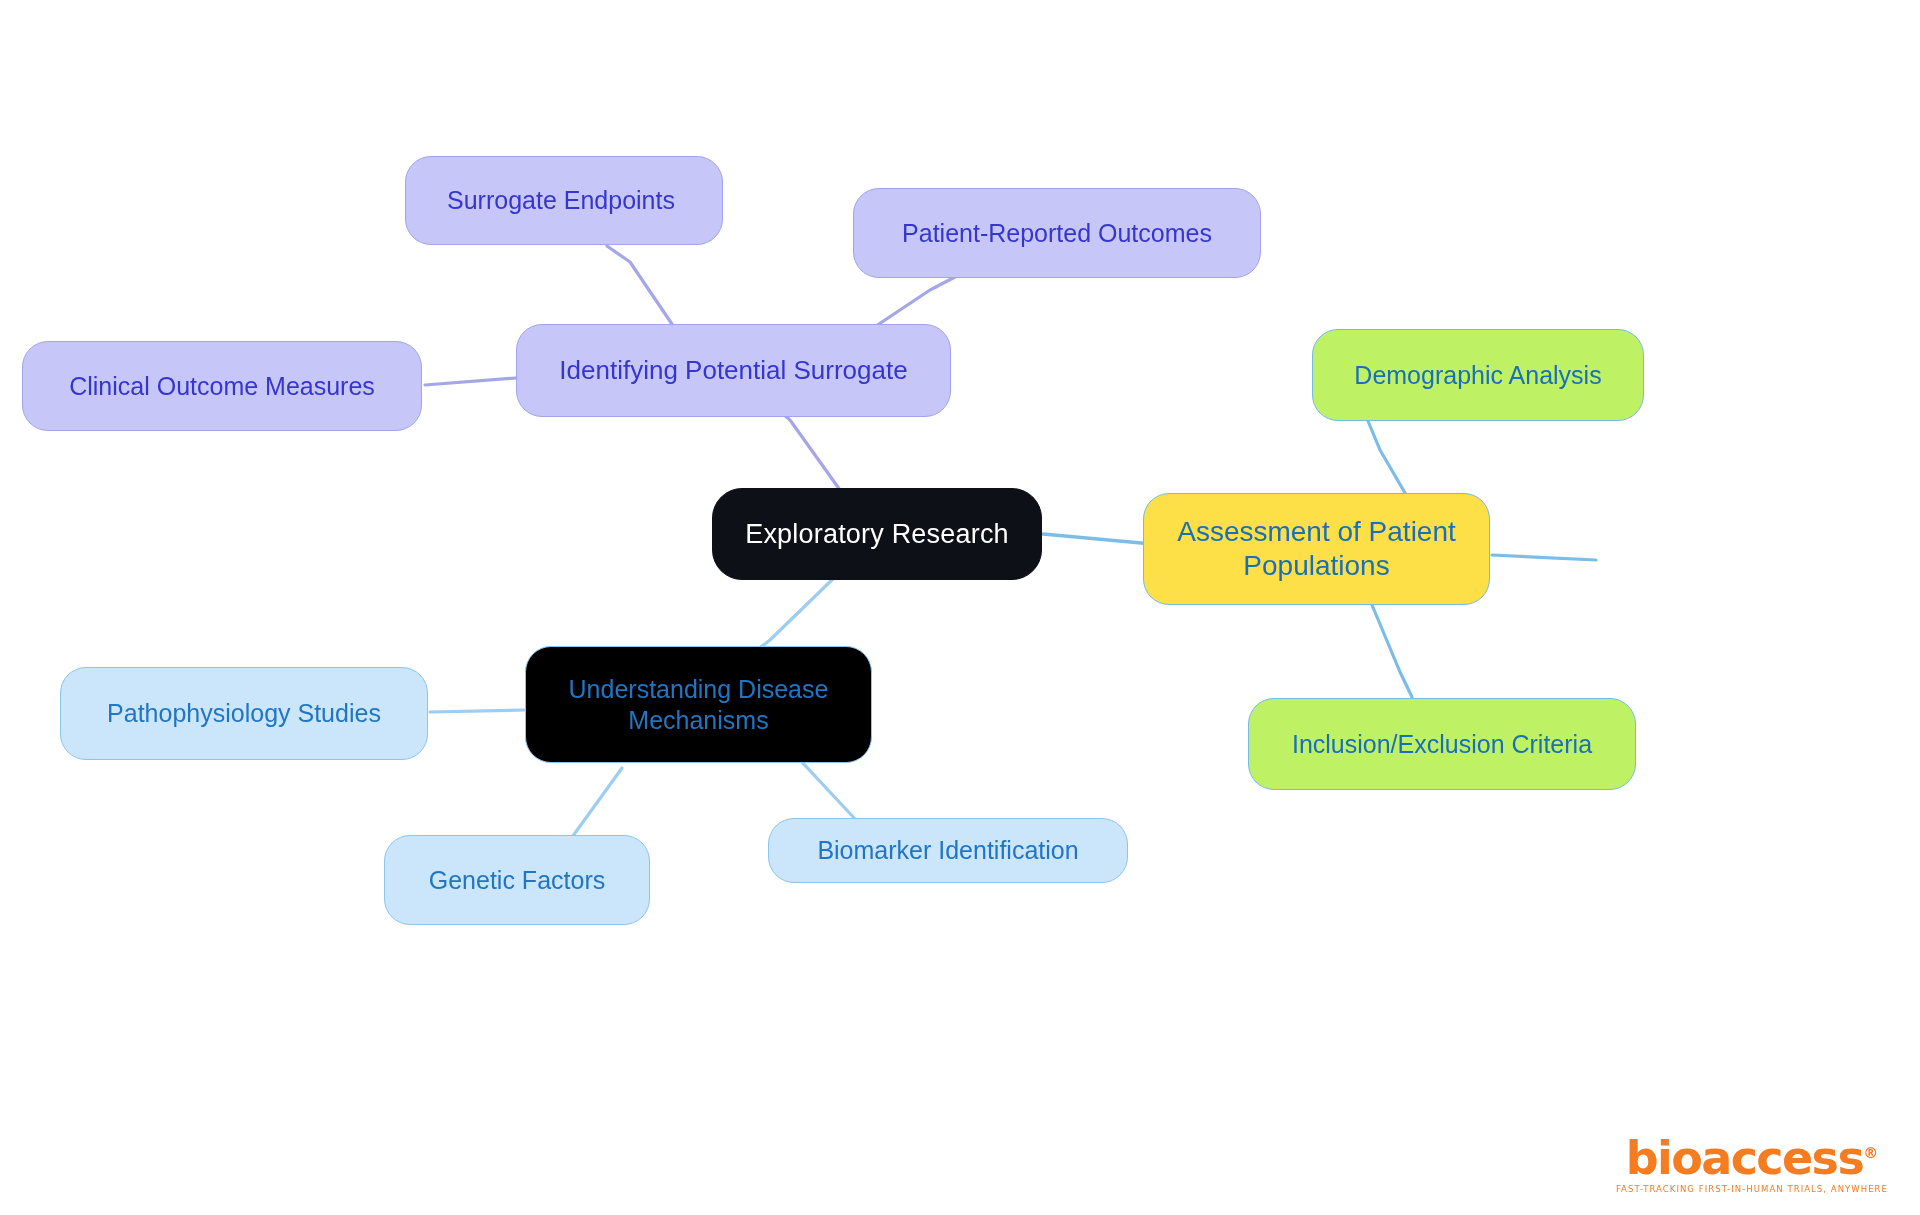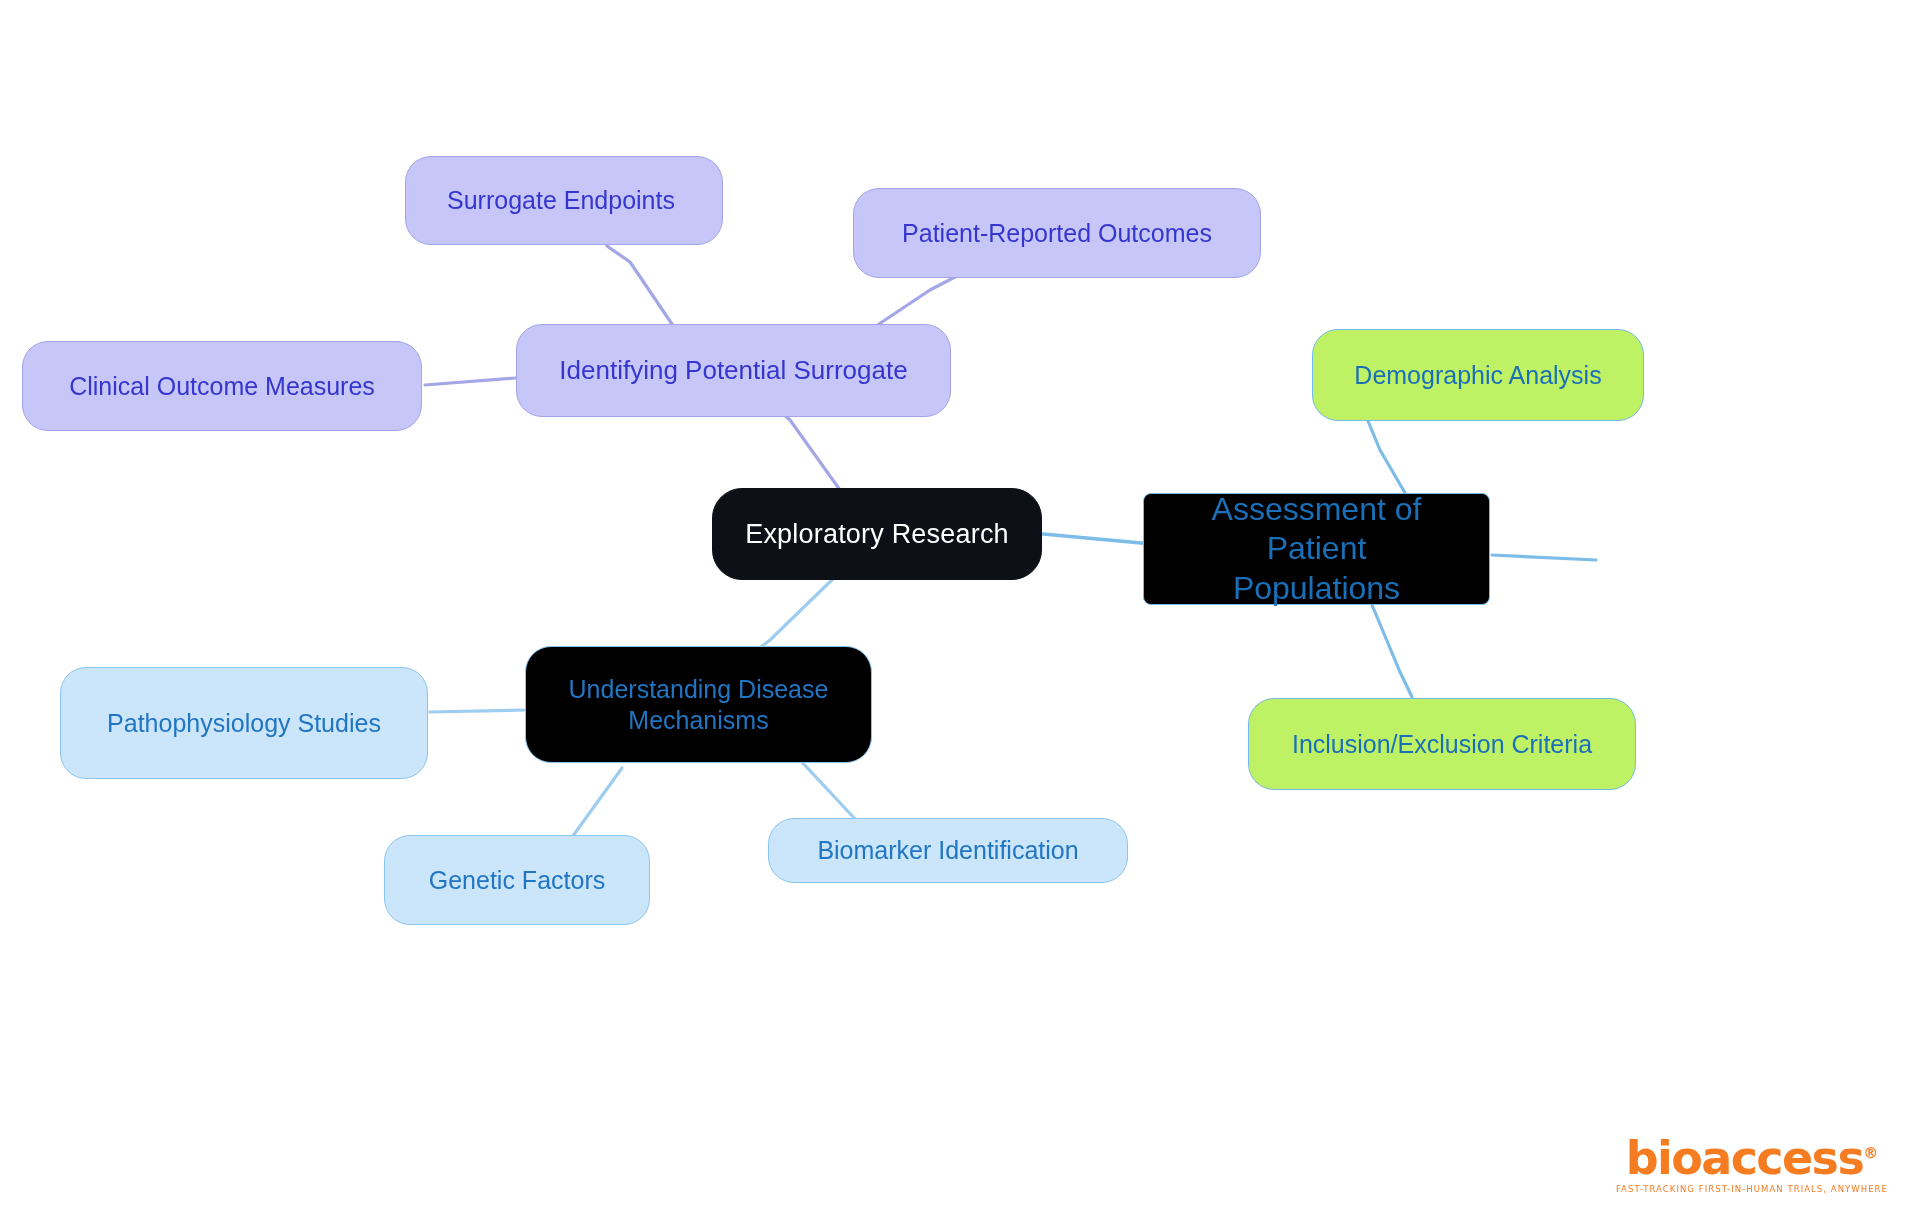--- a/index.html
+++ b/index.html
@@ -55,25 +55,24 @@
     color: #3636cf;
     font-size: 26px;
   }
   .node.leaf-purple {
     background: #c6c7f8;
     border-color: #a2a3ea;
     color: #3636cf;
     font-size: 25px;
   }
   .node.branch-blue {
-    background: #000000;
+    background: #fde047;
     border-color: #74bbe9;
     color: #1a70b8;
-    font-size: 32px;
-    border-radius: 8px;
+    font-size: 28px;
   }
   .node.branch-blue-light {
     background: #000000;
     border-color: #8cc5ee;
     color: #2176c4;
     font-size: 25px;
   }
   .node.leaf-blue {
     background: #bef264;
     border-color: #74bbe9;
@@ -164,21 +163,21 @@
 Populations</div>
 
   <div class="node leaf-blue" style="left:1312px; top:329px; width:332px; height:92px;">Demographic Analysis</div>
 
 
   <div class="node leaf-blue" style="left:1248px; top:698px; width:388px; height:92px;">Inclusion/Exclusion Criteria</div>
 
   <div class="node branch-blue-light" style="left:525px; top:646px; width:347px; height:117px;">Understanding Disease
 Mechanisms</div>
 
-  <div class="node leaf-blue-light" style="left:60px; top:667px; width:368px; height:112px;">Pathophysiology Studies</div>
+  <div class="node leaf-blue-light" style="left:60px; top:667px; width:368px; height:93px;">Pathophysiology Studies</div>
 
   <div class="node leaf-blue-light" style="left:384px; top:835px; width:266px; height:90px;">Genetic Factors</div>
 
   <div class="node leaf-blue-light" style="left:768px; top:818px; width:360px; height:65px;">Biomarker Identification</div>
 
   <div id="logo">
     <div class="wordmark"><span>bioaccess</span><span class="reg">®</span></div>
     <div class="tagline">FAST-TRACKING FIRST-IN-HUMAN TRIALS, ANYWHERE</div>
   </div>
 

